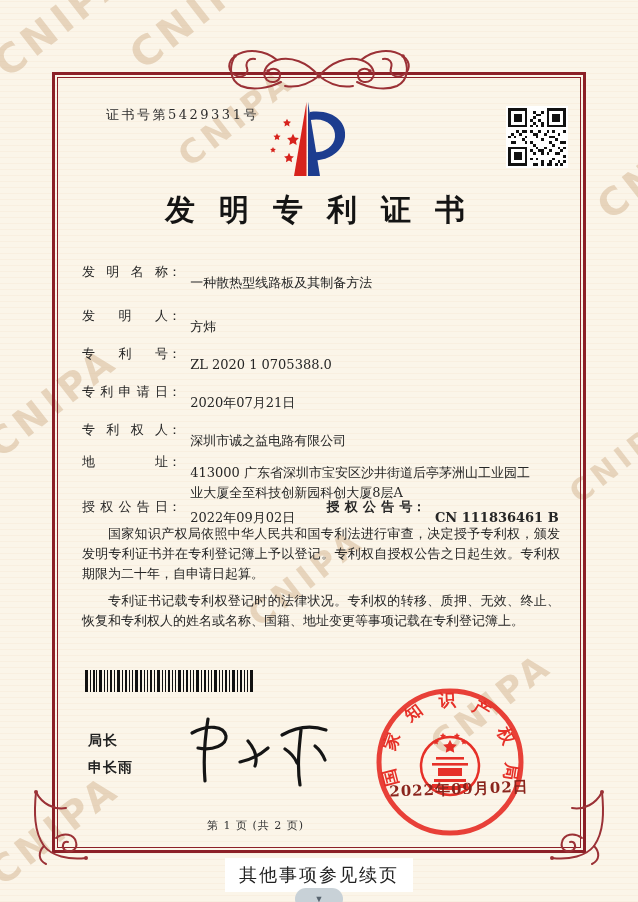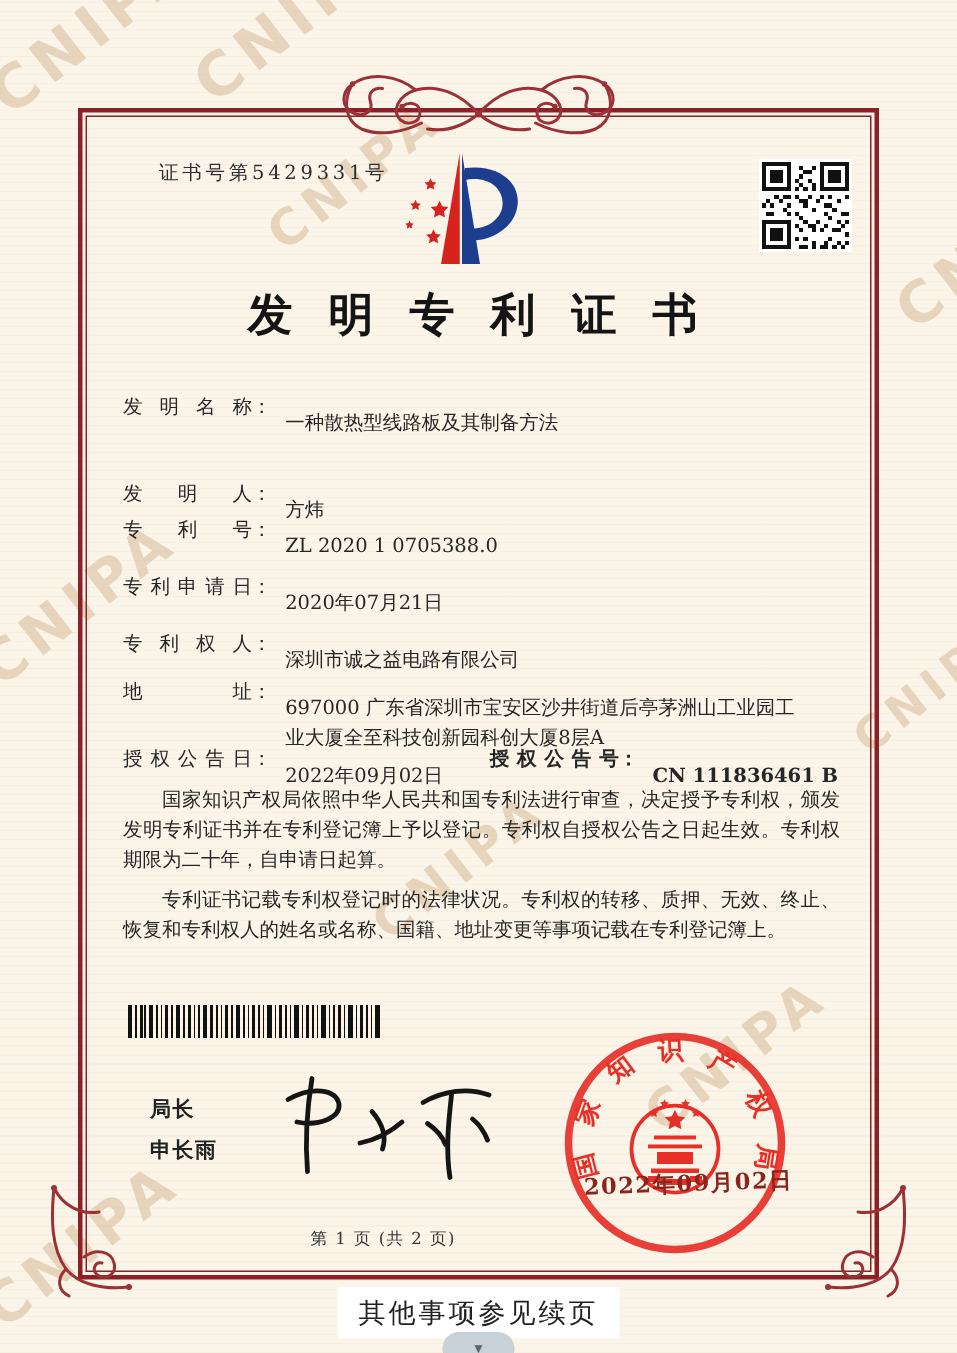--- a/index.html
+++ b/index.html
@@ -60,21 +60,21 @@
   .paras{ position:absolute; left:82px; top:524px; width:478px; z-index:2; }
   .para{
     font-size:13px; color:#262626; line-height:20px;
     text-indent:2em; text-align:justify; margin-bottom:7px;
   }
   
   .barcode{ position:absolute; left:85px; top:670px; z-index:2; }
   .director{
     position:absolute; left:88px; top:727px; z-index:2;
     font-family:"DejaVu Sans","Liberation Sans",sans-serif;
-    font-size:14px; font-weight:600; color:#222; line-height:27px; letter-spacing:1px;margin-left:12px;
+    font-size:14px; font-weight:600; color:#222; line-height:27px; letter-spacing:1px;
   }
   .signature{ position:absolute; left:168px; top:703px; z-index:3; }
   .seal{ position:absolute; left:371px; top:683px; z-index:3; opacity:.95; }
   .seal-date{
     position:absolute; left:384px; top:780px; width:150px; z-index:4;
     font-size:15px; font-weight:bold; color:#8a241c; letter-spacing:1px;
     transform:rotate(-2deg); text-align:center;
   }
   .page-info{
     position:absolute; left:0; width:511px; top:818px; z-index:2;
@@ -195,39 +195,39 @@
       <path d="M8 15h1v1H8z M10 14h1v1h-1z M9 16h1v1H9z M11 15h2v1h-2z M13 14h1v1h-1z M12 16h1v1h-1z M8 18h1v1H8z M10 18h1v1h-1z M12 19h1v1h-1z M14 16h1v1h-1z M15 15h1v1h-1z M17 16h2v1h-2z M19 15h1v1h-1z M20 17h1v1h-1z M16 18h1v1h-1z M18 19h1v1h-1z M20 19h1v1h-1z M9 20h2v1H9z M12 20h1v1h-1z M15 19h1v1h-1z M14 20h2v1h-2z M17 20h1v1h-1z M19 20h1v1h-1z"></path>
     </g>
   </svg>
 
   <div class="title">发明专利证书</div>
 
   <div class="frow" style="top:262px">
     <span class="flabel">发明名称</span><span class="fcolon">：</span>
     <span class="fvalue">一种散热型线路板及其制备方法</span>
   </div>
-  <div class="frow" style="top:320px">
+  <div class="frow" style="top:306px">
     <span class="flabel">发明人</span><span class="fcolon">：</span>
     <span class="fvalue">方炜</span>
   </div>
   <div class="frow" style="top:344px">
     <span class="flabel">专利号</span><span class="fcolon">：</span>
     <span class="fvalue">ZL 2020 1 0705388.0</span>
   </div>
   <div class="frow" style="top:382px">
     <span class="flabel">专利申请日</span><span class="fcolon">：</span>
     <span class="fvalue">2020年07月21日</span>
   </div>
   <div class="frow" style="top:420px">
     <span class="flabel">专利权人</span><span class="fcolon">：</span>
     <span class="fvalue">深圳市诚之益电路有限公司</span>
   </div>
   <div class="frow" style="top:452px">
     <span class="flabel">地址</span><span class="fcolon">：</span>
-    <span class="fvalue wrap">697000 广东省深圳市宝安区沙井街道后亭茅洲山工业园工业大厦全至科技创新园科创大厦8层A</span>
+    <span class="fvalue wrap">413000 广东省深圳市宝安区沙井街道后亭茅洲山工业园工业大厦全至科技创新园科创大厦8层A</span>
   </div>
   <div class="frow" style="top:497px">
     <span>
       <span class="flabel">授权公告日</span><span class="fcolon">：</span>
       <span class="fvalue">2022年09月02日</span>
     </span>
     <span class="fgroup2">
       <span class="flabel">授权公告号</span><span class="fcolon">：</span>
       <span class="fvalue">CN 111836461 B</span>
     </span>

